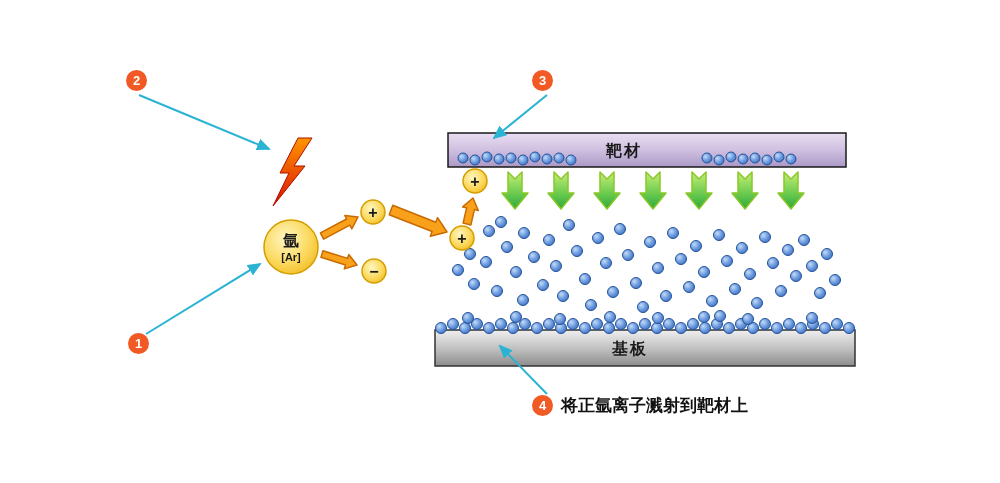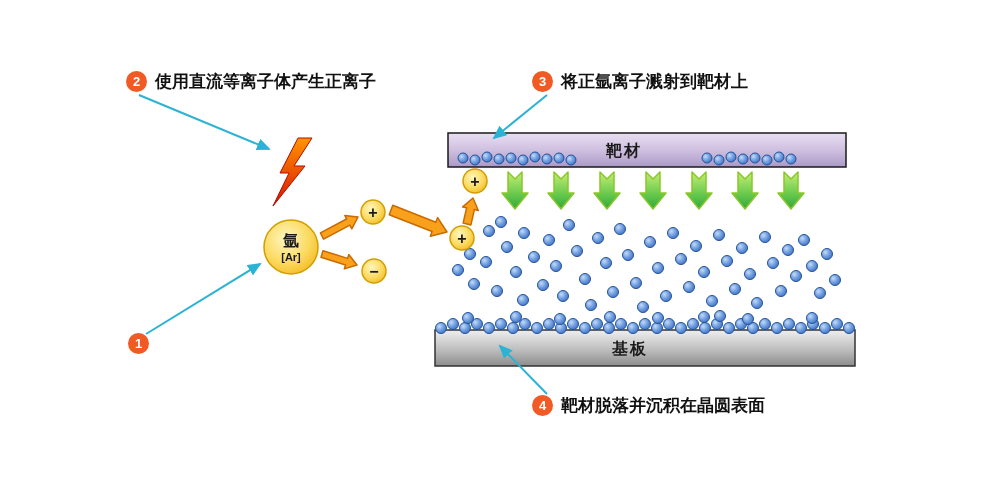--- a/index.html
+++ b/index.html
@@ -223,26 +223,24 @@
     <g>
       <line x1="139" y1="95" x2="269" y2="149" stroke="#2bb3d4" stroke-width="2" marker-end="url(#cyanHead)"></line>
       <line x1="547" y1="95" x2="494" y2="138" stroke="#2bb3d4" stroke-width="2" marker-end="url(#cyanHead)"></line>
       <line x1="146" y1="334" x2="260" y2="264" stroke="#2bb3d4" stroke-width="2" marker-end="url(#cyanHead)"></line>
       <line x1="547" y1="394" x2="500" y2="346" stroke="#2bb3d4" stroke-width="2" marker-end="url(#cyanHead)"></line>
     </g>
   </svg>
 
   <div class="step" style="left:126px;top:70px">
     <span class="badge">2</span>
-    <span>使用直流等离子体产生正离子</span>
   </div>
   <div class="step" style="left:532px;top:70px">
     <span class="badge">3</span>
-    <span>将正氩离子溅射到靶材上</span>
   </div>
   <div class="step" style="left:128px;top:333px">
     <span class="badge">1</span>
   </div>
   <div class="step" style="left:532px;top:394px">
     <span class="badge">4</span>
-    <span>靶材脱落并沉积在晶圆表面</span>
+    <span>将正氩离子溅射到靶材上</span>
   </div>
 </div>
 
 </body></html>

